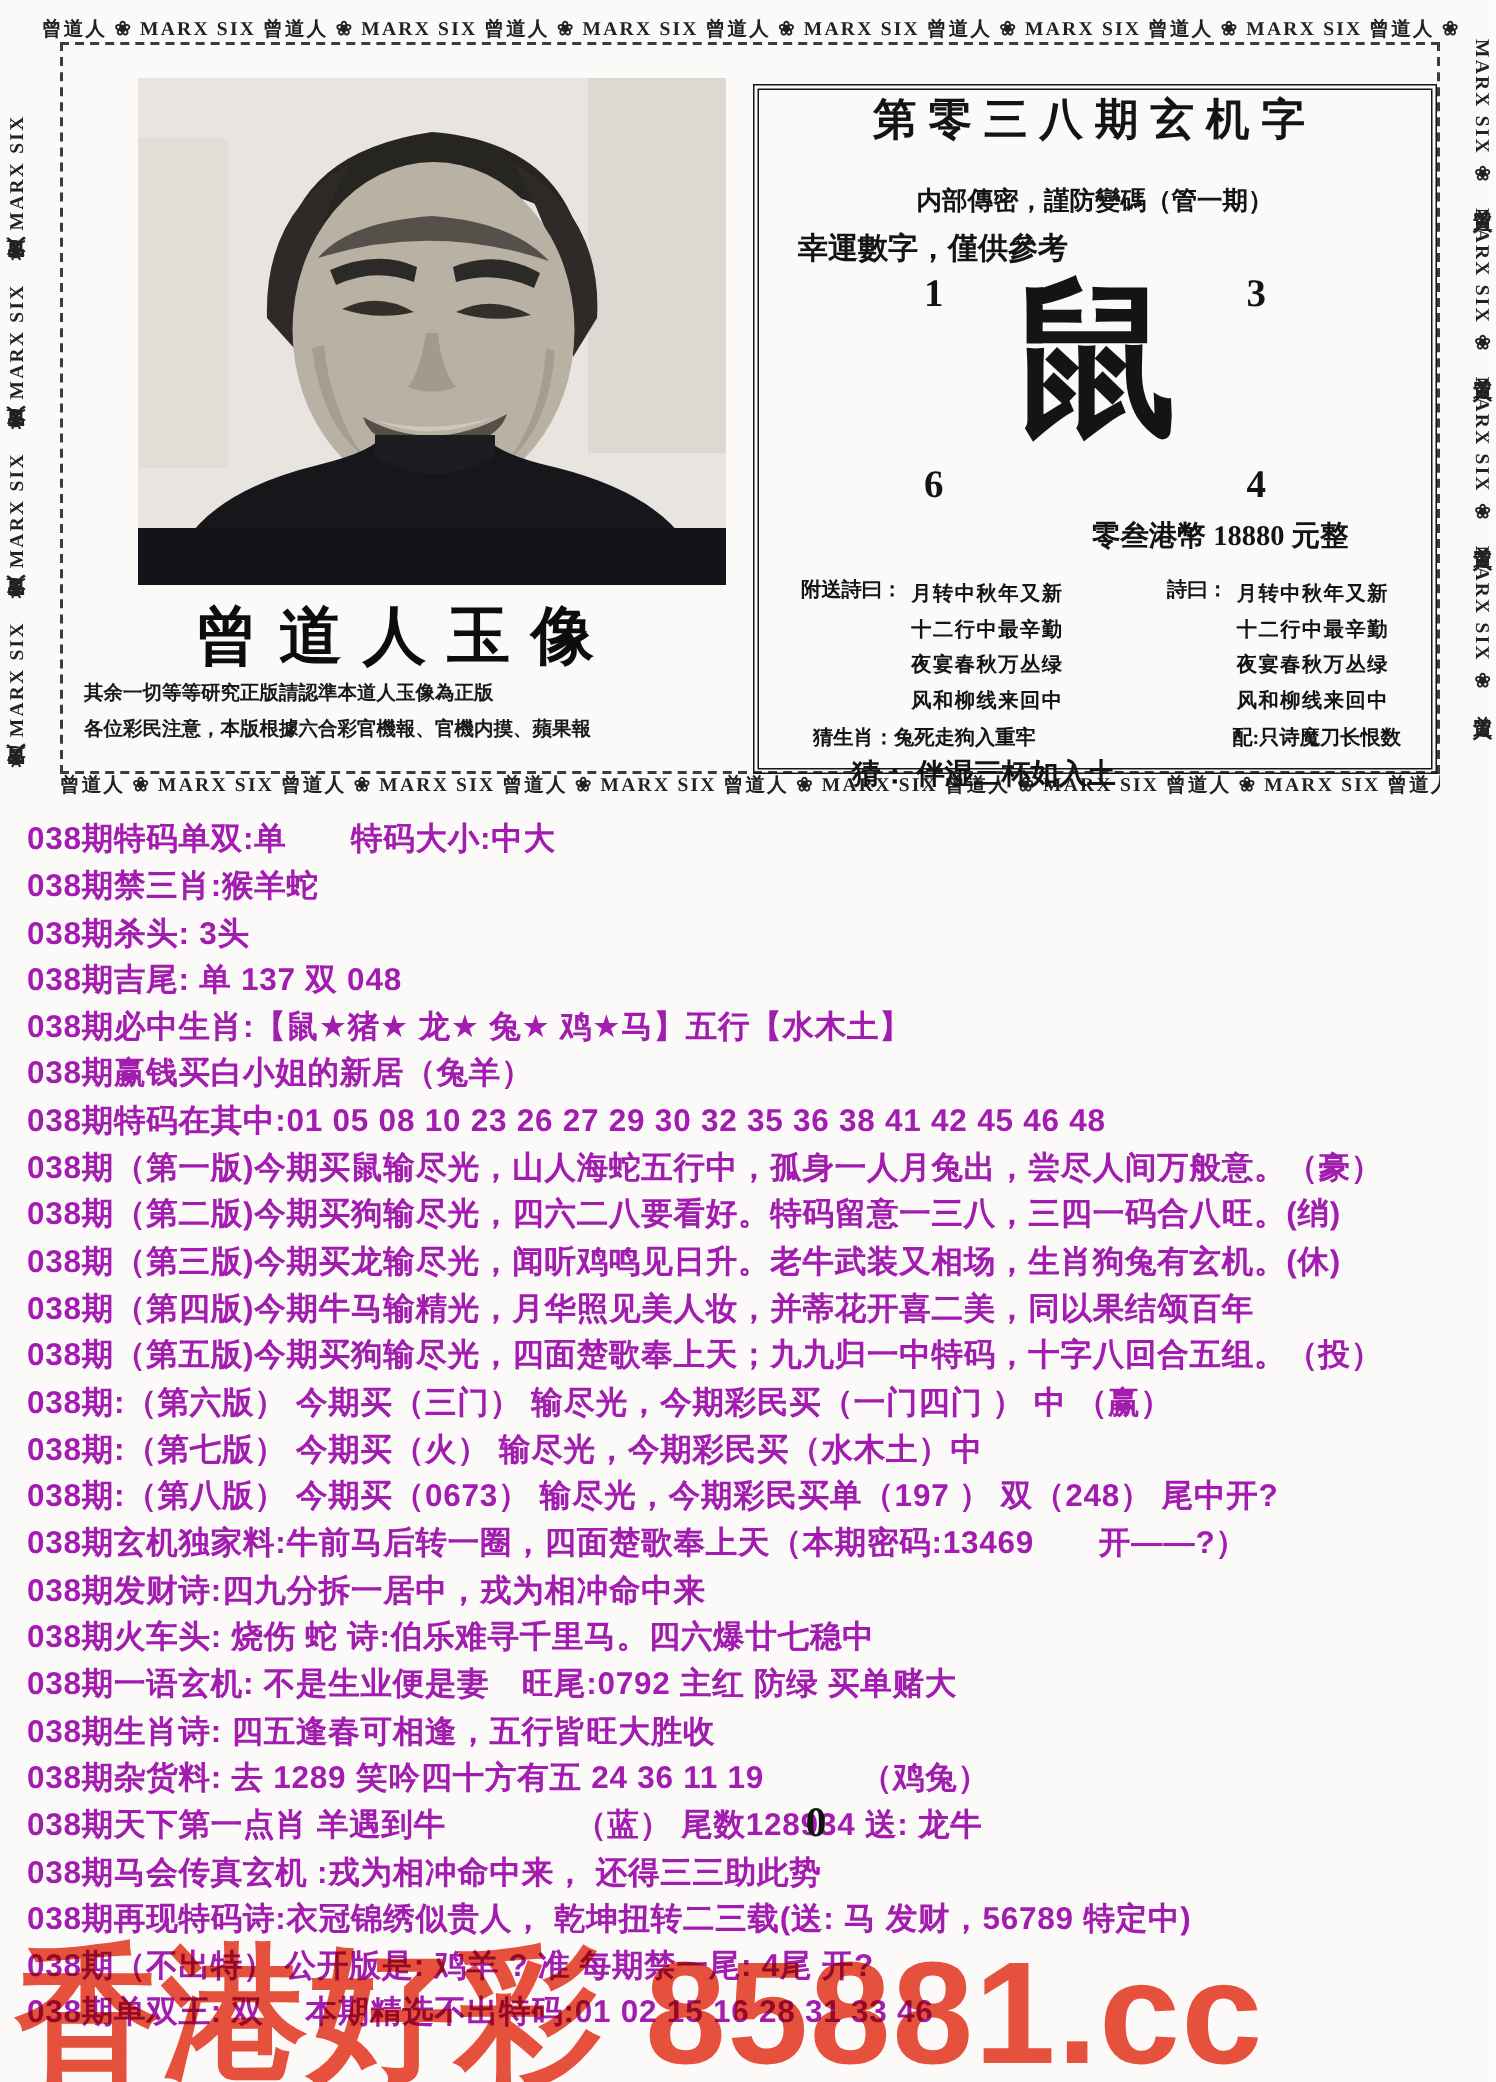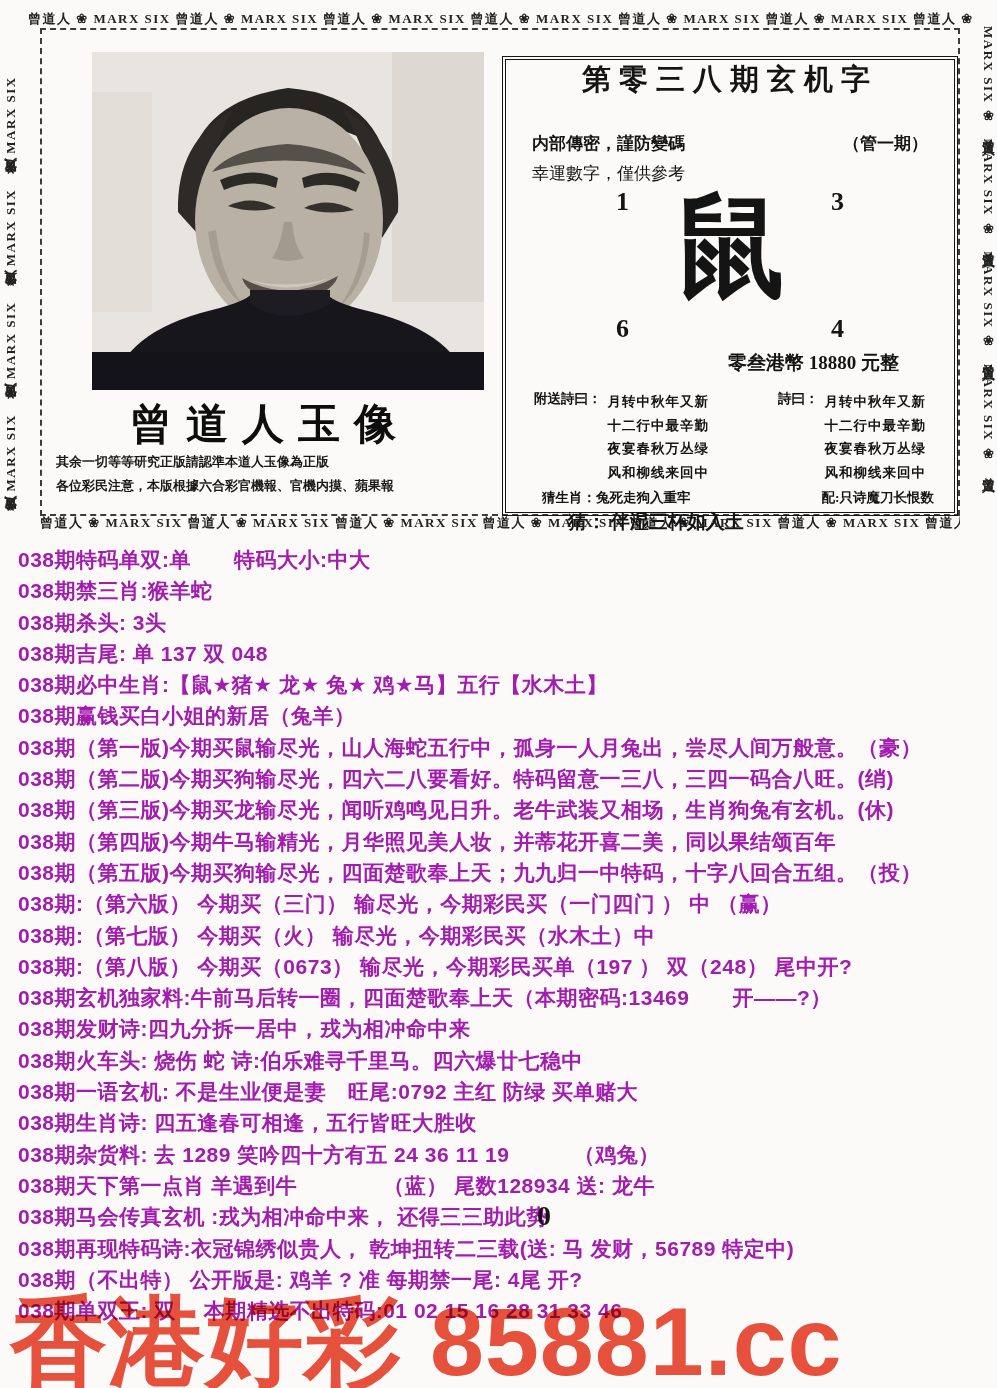--- a/index.html
+++ b/index.html
@@ -44,23 +44,23 @@
     font-size:13px;font-weight:700;line-height:1.85;color:#1a1a1a;
     font-family:"Liberation Serif","DejaVu Serif",serif;
   }
   
   .mbox{
     position:absolute;left:460px;top:26px;width:448px;height:452px;
     border:4px double #151515;background:transparent;
     font-family:"Liberation Serif","DejaVu Serif",serif;
   }
   .m-title{text-align:center;font-size:29px;font-weight:700;letter-spacing:8px;}
-  .m-row1{display:flex;justify-content:space-between;padding:0 26px;margin-top:32px;
+  .m-row1{display:flex;justify-content:center;padding:0 26px;margin-top:22px;
           font-size:17px;font-weight:700;}
-  .m-row2{padding-left:26px;margin-top:7px;font-size:17px;font-weight:400;}
+  .m-row2{padding-left:26px;margin-top:7px;font-size:20px;font-weight:700;}
   .m-nums{text-align:center;margin-top:6px;font-size:22px;font-weight:700;letter-spacing:3px;}
   .m-zodiac{position:relative;width:240px;height:155px;margin:4px auto 0;}
   .m-zodiac .corner{position:absolute;font-size:26px;font-weight:700;}
   .c-tl{left:6px;top:-2px;} .c-tr{right:6px;top:-2px;}
   .c-bl{left:6px;bottom:0;} .c-br{right:6px;bottom:0;}
   .m-zchar{
     position:absolute;left:0;right:0;top:-14px;text-align:center;
     font-size:112px;font-weight:900;line-height:1.3;
   }
   .m-price{text-align:right;padding-right:55px;margin-top:6px;font-size:19px;font-weight:700;}
@@ -193,20 +193,21 @@
   </div>
 </div>
 
 <div class="lines">
   <div class="line">038期特码单双:单　　特码大小:中大</div>
   <div class="line">038期禁三肖:猴羊蛇</div>
   <div class="line">038期杀头: 3头</div>
   <div class="line">038期吉尾: 单 137 双  048</div>
   <div class="line">038期必中生肖:【鼠★猪★ 龙★ 兔★ 鸡★马】五行【水木土】</div>
   <div class="line">038期赢钱买白小姐的新居（兔羊）</div>
+  <div class="line">038期特码在其中:01 05 08 10 23 26 27 29 30 32 35 36 38 41 42 45 46 48</div>
   <div class="line">038期（第一版)今期买鼠输尽光，山人海蛇五行中，孤身一人月兔出，尝尽人间万般意。（豪）</div>
   <div class="line">038期（第二版)今期买狗输尽光，四六二八要看好。特码留意一三八，三四一码合八旺。(绡)</div>
   <div class="line">038期（第三版)今期买龙输尽光，闻听鸡鸣见日升。老牛武装又相场，生肖狗兔有玄机。(休)</div>
   <div class="line">038期（第四版)今期牛马输精光，月华照见美人妆，并蒂花开喜二美，同以果结颂百年</div>
   <div class="line">038期（第五版)今期买狗输尽光，四面楚歌奉上天；九九归一中特码，十字八回合五组。（投）</div>
   <div class="line">038期:（第六版） 今期买（三门） 输尽光，今期彩民买（一门四门 ） 中 （赢）</div>
   <div class="line">038期:（第七版） 今期买（火） 输尽光，今期彩民买（水木土）中</div>
   <div class="line">038期:（第八版） 今期买（0673） 输尽光，今期彩民买单（197 ）  双（248） 尾中开?</div>
   <div class="line">038期玄机独家料:牛前马后转一圈，四面楚歌奉上天（本期密码:13469　　开——?）</div>
   <div class="line">038期发财诗:四九分拆一居中，戎为相冲命中来</div>

